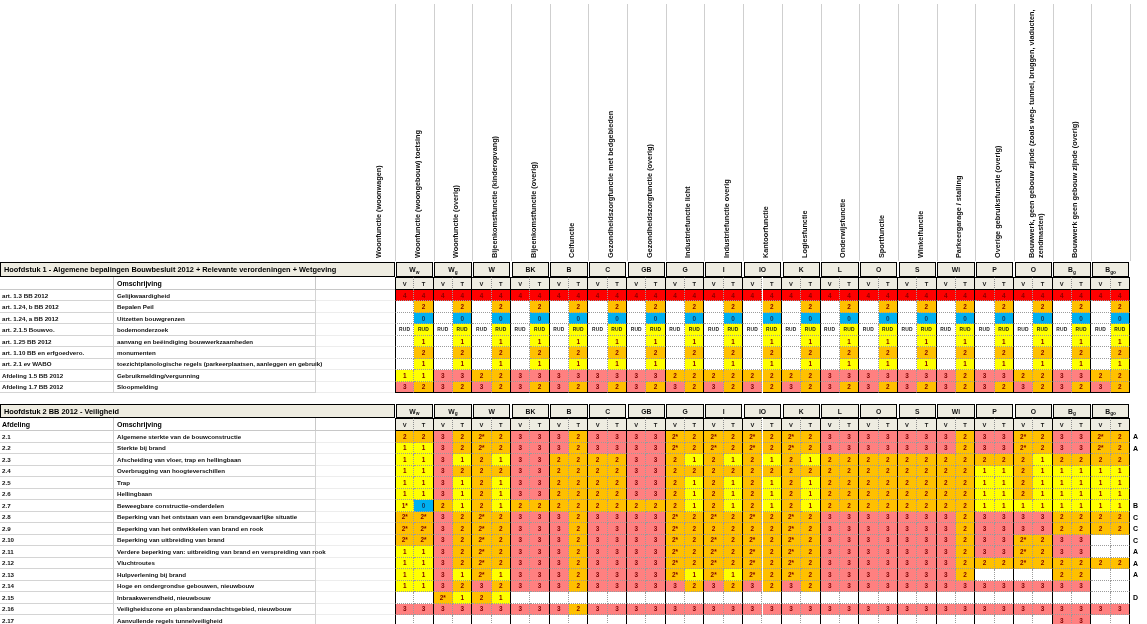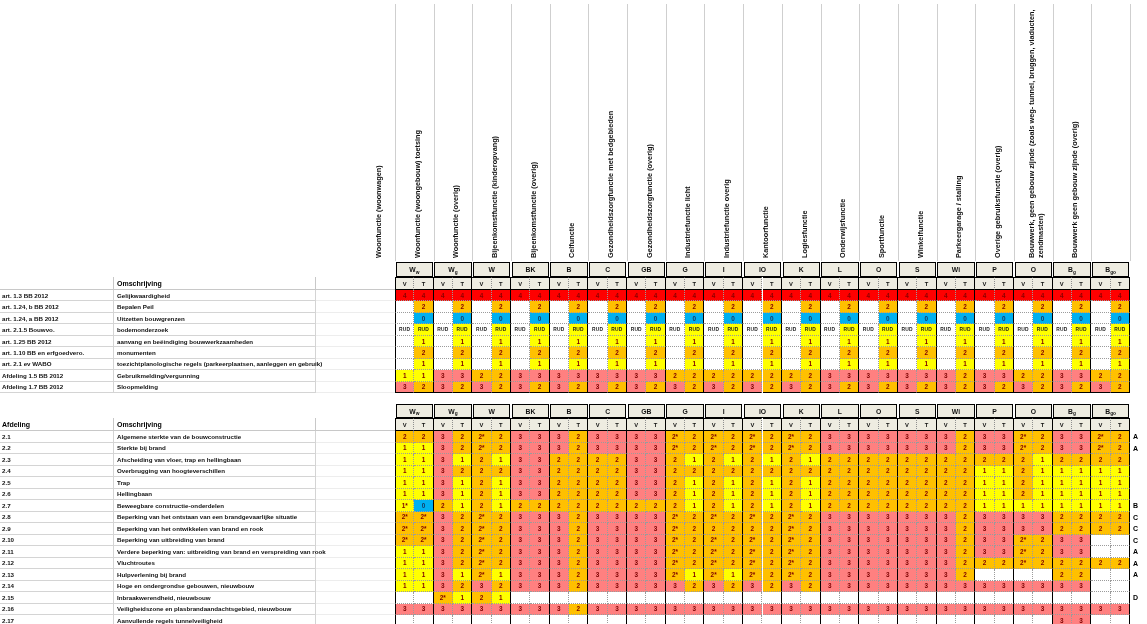--- a/index.html
+++ b/index.html
@@ -77,20 +77,21 @@
     <div class="vlabel" style="transform: rotate(-90deg); left: 745.158px; top: 222px; width: 252px; height: 36px;">Industriefunctie overig</div>
     <div class="vlabel" style="transform: rotate(-90deg); left: 783.842px; top: 222px; width: 252px; height: 36px;">Kantoorfunctie</div>
     <div class="vlabel" style="transform: rotate(-90deg); left: 822.526px; top: 222px; width: 252px; height: 36px;">Logiesfunctie</div>
     <div class="vlabel" style="transform: rotate(-90deg); left: 861.211px; top: 222px; width: 252px; height: 36px;">Onderwijsfunctie</div>
     <div class="vlabel" style="transform: rotate(-90deg); left: 899.895px; top: 222px; width: 252px; height: 36px;">Sportfunctie</div>
     <div class="vlabel" style="transform: rotate(-90deg); left: 938.579px; top: 222px; width: 252px; height: 36px;">Winkelfunctie</div>
     <div class="vlabel" style="transform: rotate(-90deg); left: 977.263px; top: 222px; width: 252px; height: 36px;">Parkeergarage / stalling</div>
     <div class="vlabel" style="transform: rotate(-90deg); left: 1015.95px; top: 222px; width: 252px; height: 36px;">Overige gebruiksfunctie (overig)</div>
     <div class="vlabel" style="transform: rotate(-90deg); left: 1054.63px; top: 222px; width: 252px; height: 36px;">Bouwwerk, geen gebouw zijnde (zoals weg- tunnel, bruggen, viaducten, zendmasten)</div>
     <div class="vlabel" style="transform: rotate(-90deg); left: 1093.32px; top: 222px; width: 252px; height: 36px;">Bouwwerk geen gebouw zijnde (overig)</div>
+    <div class="secheader" style="left: 0px; top: 262px; width: 395px; height: 15px;">Hoofdstuk 1 - Algemene bepalingen Bouwbesluit 2012 + Relevante verordeningen + Wetgeving</div>
     <div class="codebox" style="left: 395.7px; top: 262px; width: 37.2842px; height: 15px;">
       <span>W</span>
       <span class="subsc">w</span>
     </div>
     <div class="codebox" style="left: 434.384px; top: 262px; width: 37.2842px; height: 15px;">
       <span>W</span>
       <span class="subsc">g</span>
     </div>
     <div class="codebox" style="left: 473.068px; top: 262px; width: 37.2842px; height: 15px;">
       <span>W</span>
@@ -548,20 +549,21 @@
     <div class="mcell c-salmon gB" style="left: 936.579px; top: 381.6px; width: 19.3421px; height: 11.45px;">3</div>
     <div class="mcell c-orange gR gB" style="left: 955.921px; top: 381.6px; width: 19.3421px; height: 11.45px;">2</div>
     <div class="mcell c-salmon gB" style="left: 975.263px; top: 381.6px; width: 19.3421px; height: 11.45px;">3</div>
     <div class="mcell c-orange gR gB" style="left: 994.605px; top: 381.6px; width: 19.3421px; height: 11.45px;">2</div>
     <div class="mcell c-salmon gB" style="left: 1013.95px; top: 381.6px; width: 19.3421px; height: 11.45px;">3</div>
     <div class="mcell c-orange gR gB" style="left: 1033.29px; top: 381.6px; width: 19.3421px; height: 11.45px;">2</div>
     <div class="mcell c-salmon gB" style="left: 1052.63px; top: 381.6px; width: 19.3421px; height: 11.45px;">3</div>
     <div class="mcell c-orange gR gB" style="left: 1071.97px; top: 381.6px; width: 19.3421px; height: 11.45px;">2</div>
     <div class="mcell c-salmon gB" style="left: 1091.32px; top: 381.6px; width: 19.3421px; height: 11.45px;">3</div>
     <div class="mcell c-orange gR gB" style="left: 1110.66px; top: 381.6px; width: 19.3421px; height: 11.45px;">2</div>
+    <div class="secheader" style="left: 0px; top: 404px; width: 395px; height: 14px;">Hoofdstuk 2 BB 2012 - Veiligheid</div>
     <div class="codebox" style="left: 395.7px; top: 404px; width: 37.2842px; height: 14px;">
       <span>W</span>
       <span class="subsc">w</span>
     </div>
     <div class="codebox" style="left: 434.384px; top: 404px; width: 37.2842px; height: 14px;">
       <span>W</span>
       <span class="subsc">g</span>
     </div>
     <div class="codebox" style="left: 473.068px; top: 404px; width: 37.2842px; height: 14px;">
       <span>W</span>

